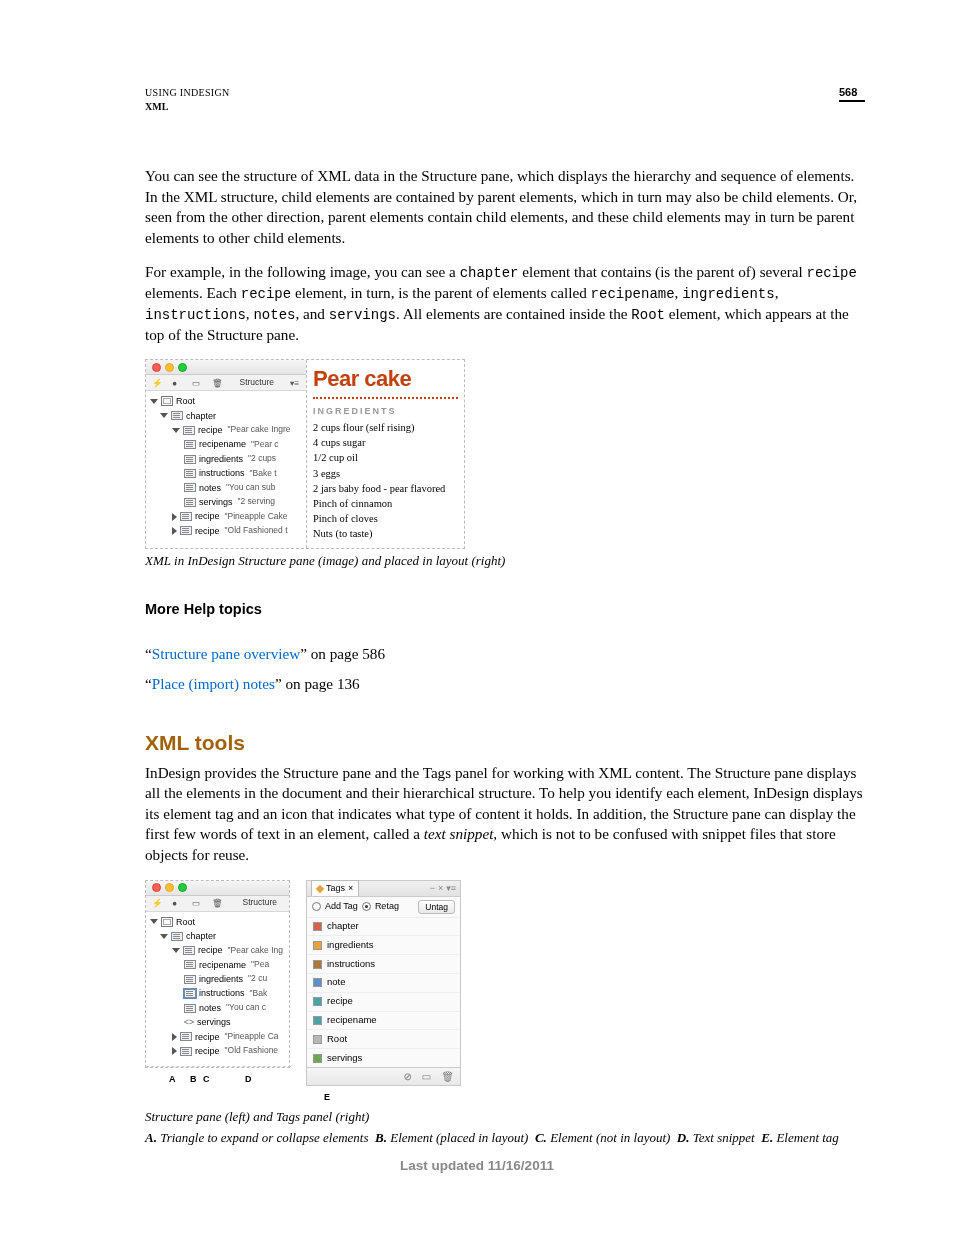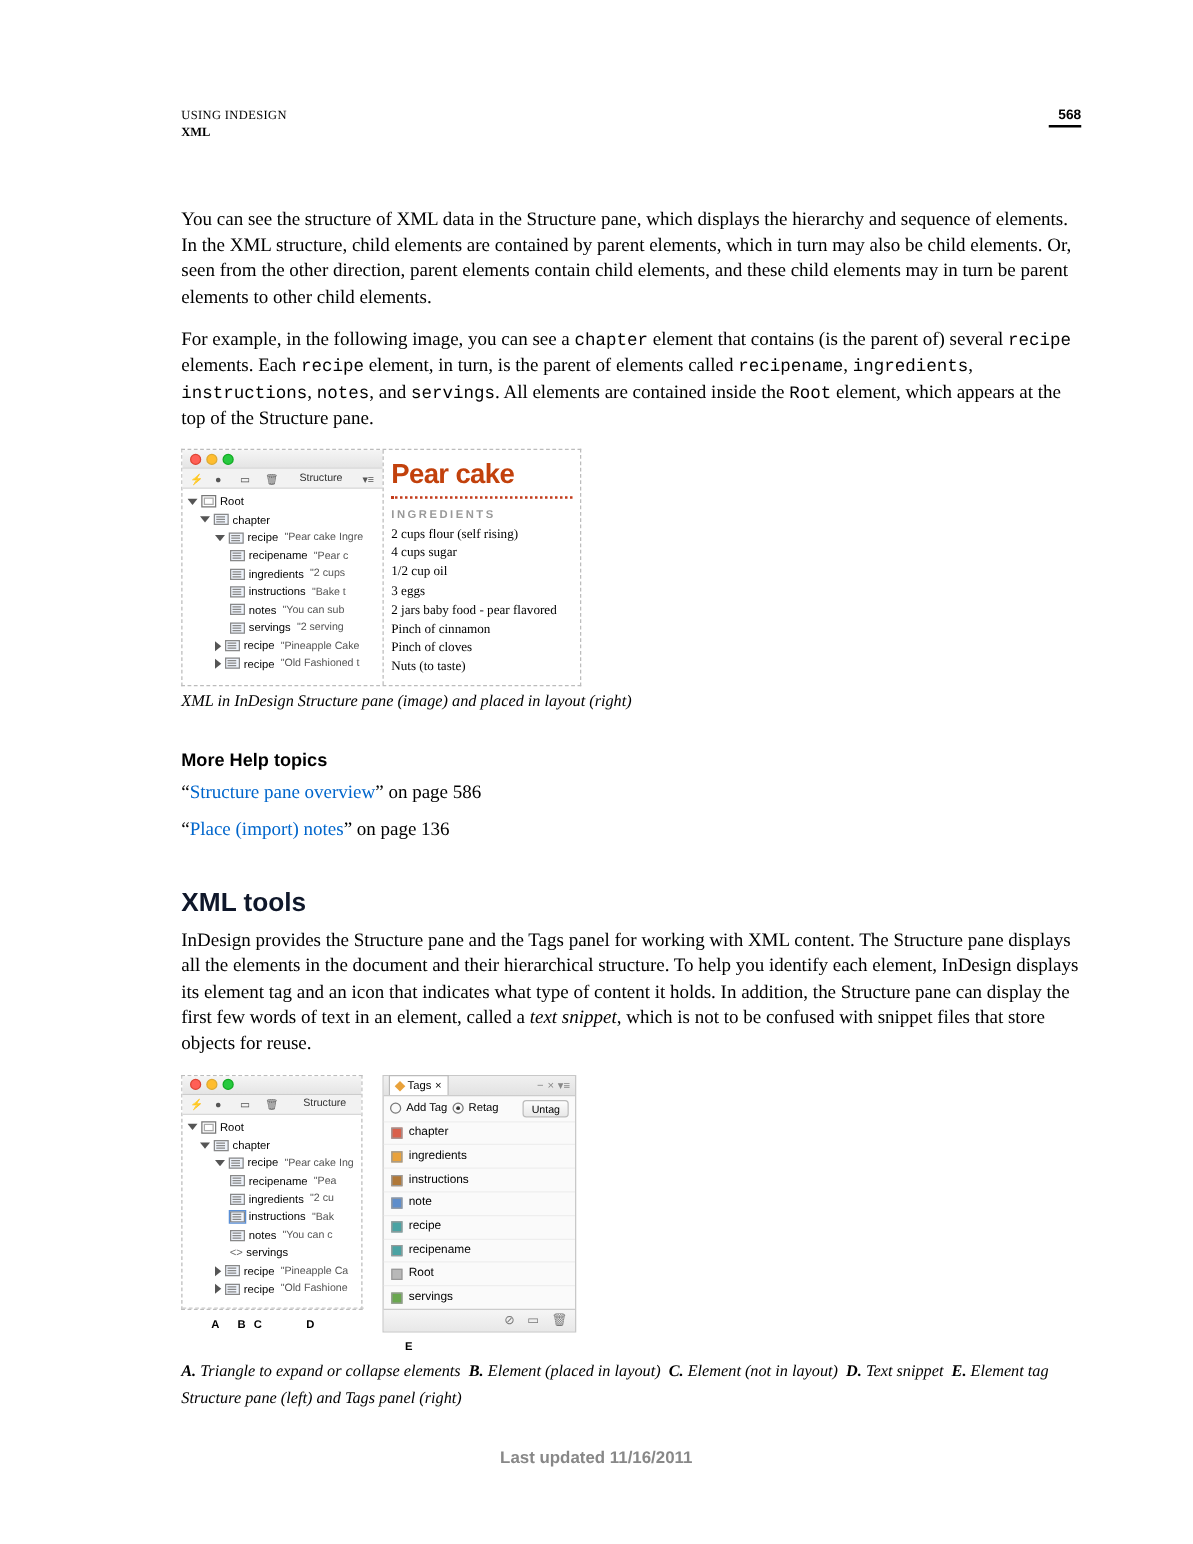--- a/index.html
+++ b/index.html
@@ -19,21 +19,21 @@
   }
   .header-row {
     display: flex;
     justify-content: space-between;
     align-items: flex-start;
     margin-bottom: 8px;
   }
   .header-left { font-size: 10px; line-height: 1.4; }
   .header-line1 { letter-spacing: 0.3px; }
   .header-line2 { font-weight: bold; }
-  .page-number-wrap { text-align: right; }
+  .page-number-wrap { }
   .page-number {
     font-family: Arial, sans-serif;
     font-weight: bold;
     font-size: 11px;
   }
   .page-number-underline {
     border-top: 2px solid #000;
     width: 26px;
     margin-left: auto;
     margin-top: 2px;
@@ -52,31 +52,31 @@
     font-style: italic;
     font-size: 13px;
     margin-top: 3px;
   }
   .caption-bold-label { font-weight: bold; font-style: italic; }
   .section-subhead {
     font-family: Arial, Helvetica, sans-serif;
     font-weight: bold;
     font-size: 14.5px;
     margin-top: 30px;
-    margin-bottom: 4px;
+    margin-bottom: 24px;
   }
   .help-line {
     font-size: 15.2px;
     margin-bottom: 10px;
   }
   .h2 {
     font-family: Arial, Helvetica, sans-serif;
     font-weight: bold;
     font-size: 21px;
-    color: #0f172a;
+    color: #a16207;
     margin-top: 34px;
     margin-bottom: 6px;
   }
   .footer {
     position: absolute;
     left: 0;
     width: 954px;
     top: 1158px;
     text-align: center;
     font-family: Arial, Helvetica, sans-serif;
@@ -530,26 +530,26 @@
               <span class="foot-ico">▭</span>
               <span class="foot-ico">🗑</span>
             </div>
           </div>
           <div class="callout-row" style="text-align:center;">
             <span style="left:18px;">E</span>
           </div>
         </div>
       </div>
 
+      <div class="caption">Structure pane (left) and Tags panel (right)</div>
       <div class="caption">
         <span class="caption-bold-label">A. </span><span>Triangle to expand or collapse elements</span>&nbsp;
         <span class="caption-bold-label">B. </span><span>Element (placed in layout)</span>&nbsp;
         <span class="caption-bold-label">C. </span><span>Element (not in layout)</span>&nbsp;
         <span class="caption-bold-label">D. </span><span>Text snippet</span>&nbsp;
         <span class="caption-bold-label">E. </span><span>Element tag</span>
       </div>
-      <div class="caption">Structure pane (left) and Tags panel (right)</div>
     </div>
 
   </div>
 </div>
 
 <div class="footer">Last updated 11/16/2011</div>
 
 </body></html>

